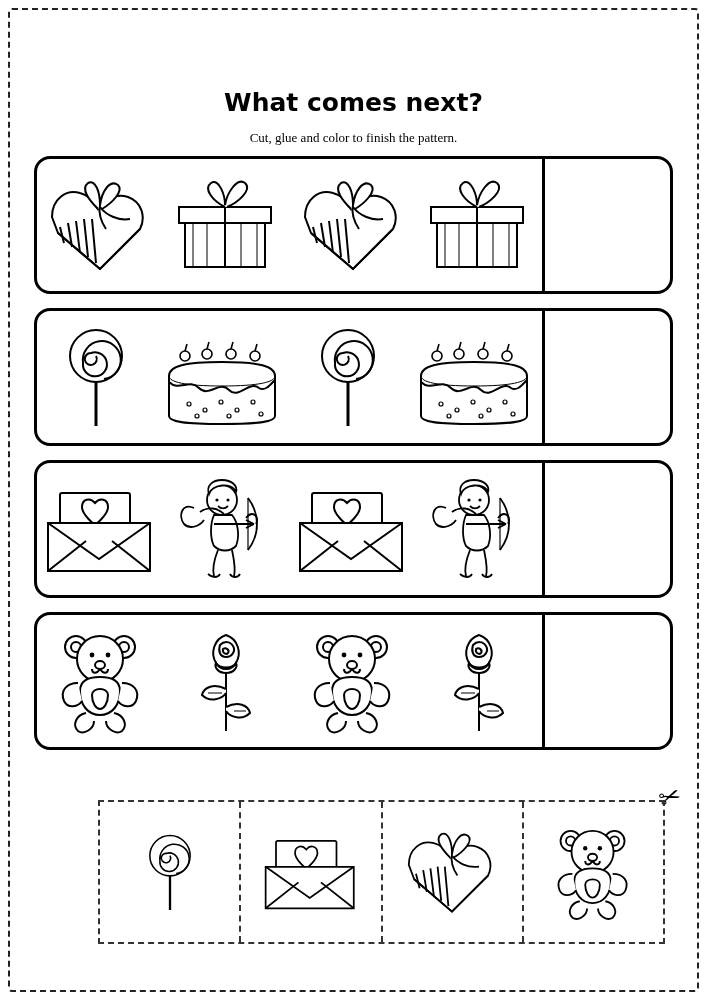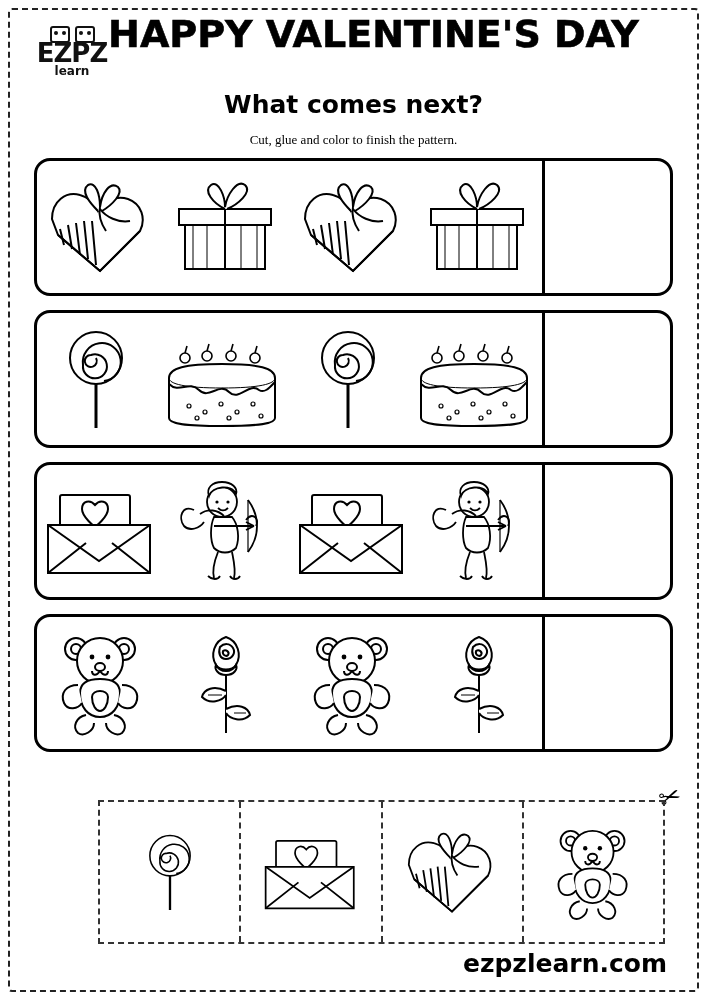--- a/index.html
+++ b/index.html
@@ -141,29 +141,20 @@
     font-size:25px;
   }
 </style>
 </head>
 <body>
 
 <div class="page">
   <div class="page-border"></div>
 
   <div class="header">
-    <div class="logo">
-      <div class="logo-eyes">
-        <div class="logo-eye"></div>
-          <div class="logo-eye"></div>
-      </div>
-      <div class="logo-word">EZPZ</div>
-      <div class="logo-sub">learn</div>
-    </div>
-    <div class="title">HAPPY VALENTINE'S DAY</div>
   </div>
 
   <div class="subtitle">What comes next?</div>
   <div class="instructions">Cut, glue and color to finish the pattern.</div>
 
   <div class="rows">
 
     <div class="row">
       <div class="cell">
         <svg class="art" width="120" height="108" viewBox="0 0 120 108" fill="none" stroke="#000" stroke-width="2">
@@ -448,14 +439,13 @@
         <path d="M32 66 C32 54 44 52 52 52 C60 52 72 54 72 66 C72 80 64 90 52 90 C40 90 32 80 32 66 Z" fill="#fff"></path>
         <path d="M44 70 C44 62 60 62 60 70 C60 78 56 84 52 84 C48 84 44 78 44 70 Z" fill="#fff"></path>
         <path d="M30 58 C18 58 12 66 16 76 C20 84 30 82 34 76" fill="#fff"></path>
         <path d="M74 58 C86 58 92 66 88 76 C84 84 74 82 70 76" fill="#fff"></path>
         <path d="M38 88 C28 90 24 100 30 106 C36 110 46 104 46 96" fill="#fff"></path>
         <path d="M66 88 C76 90 80 100 74 106 C68 110 58 104 58 96" fill="#fff"></path>
       </svg>
     </div>
   </div>
 
-  <div class="site">ezpzlearn.com</div>
 </div>
 
 </body></html>

